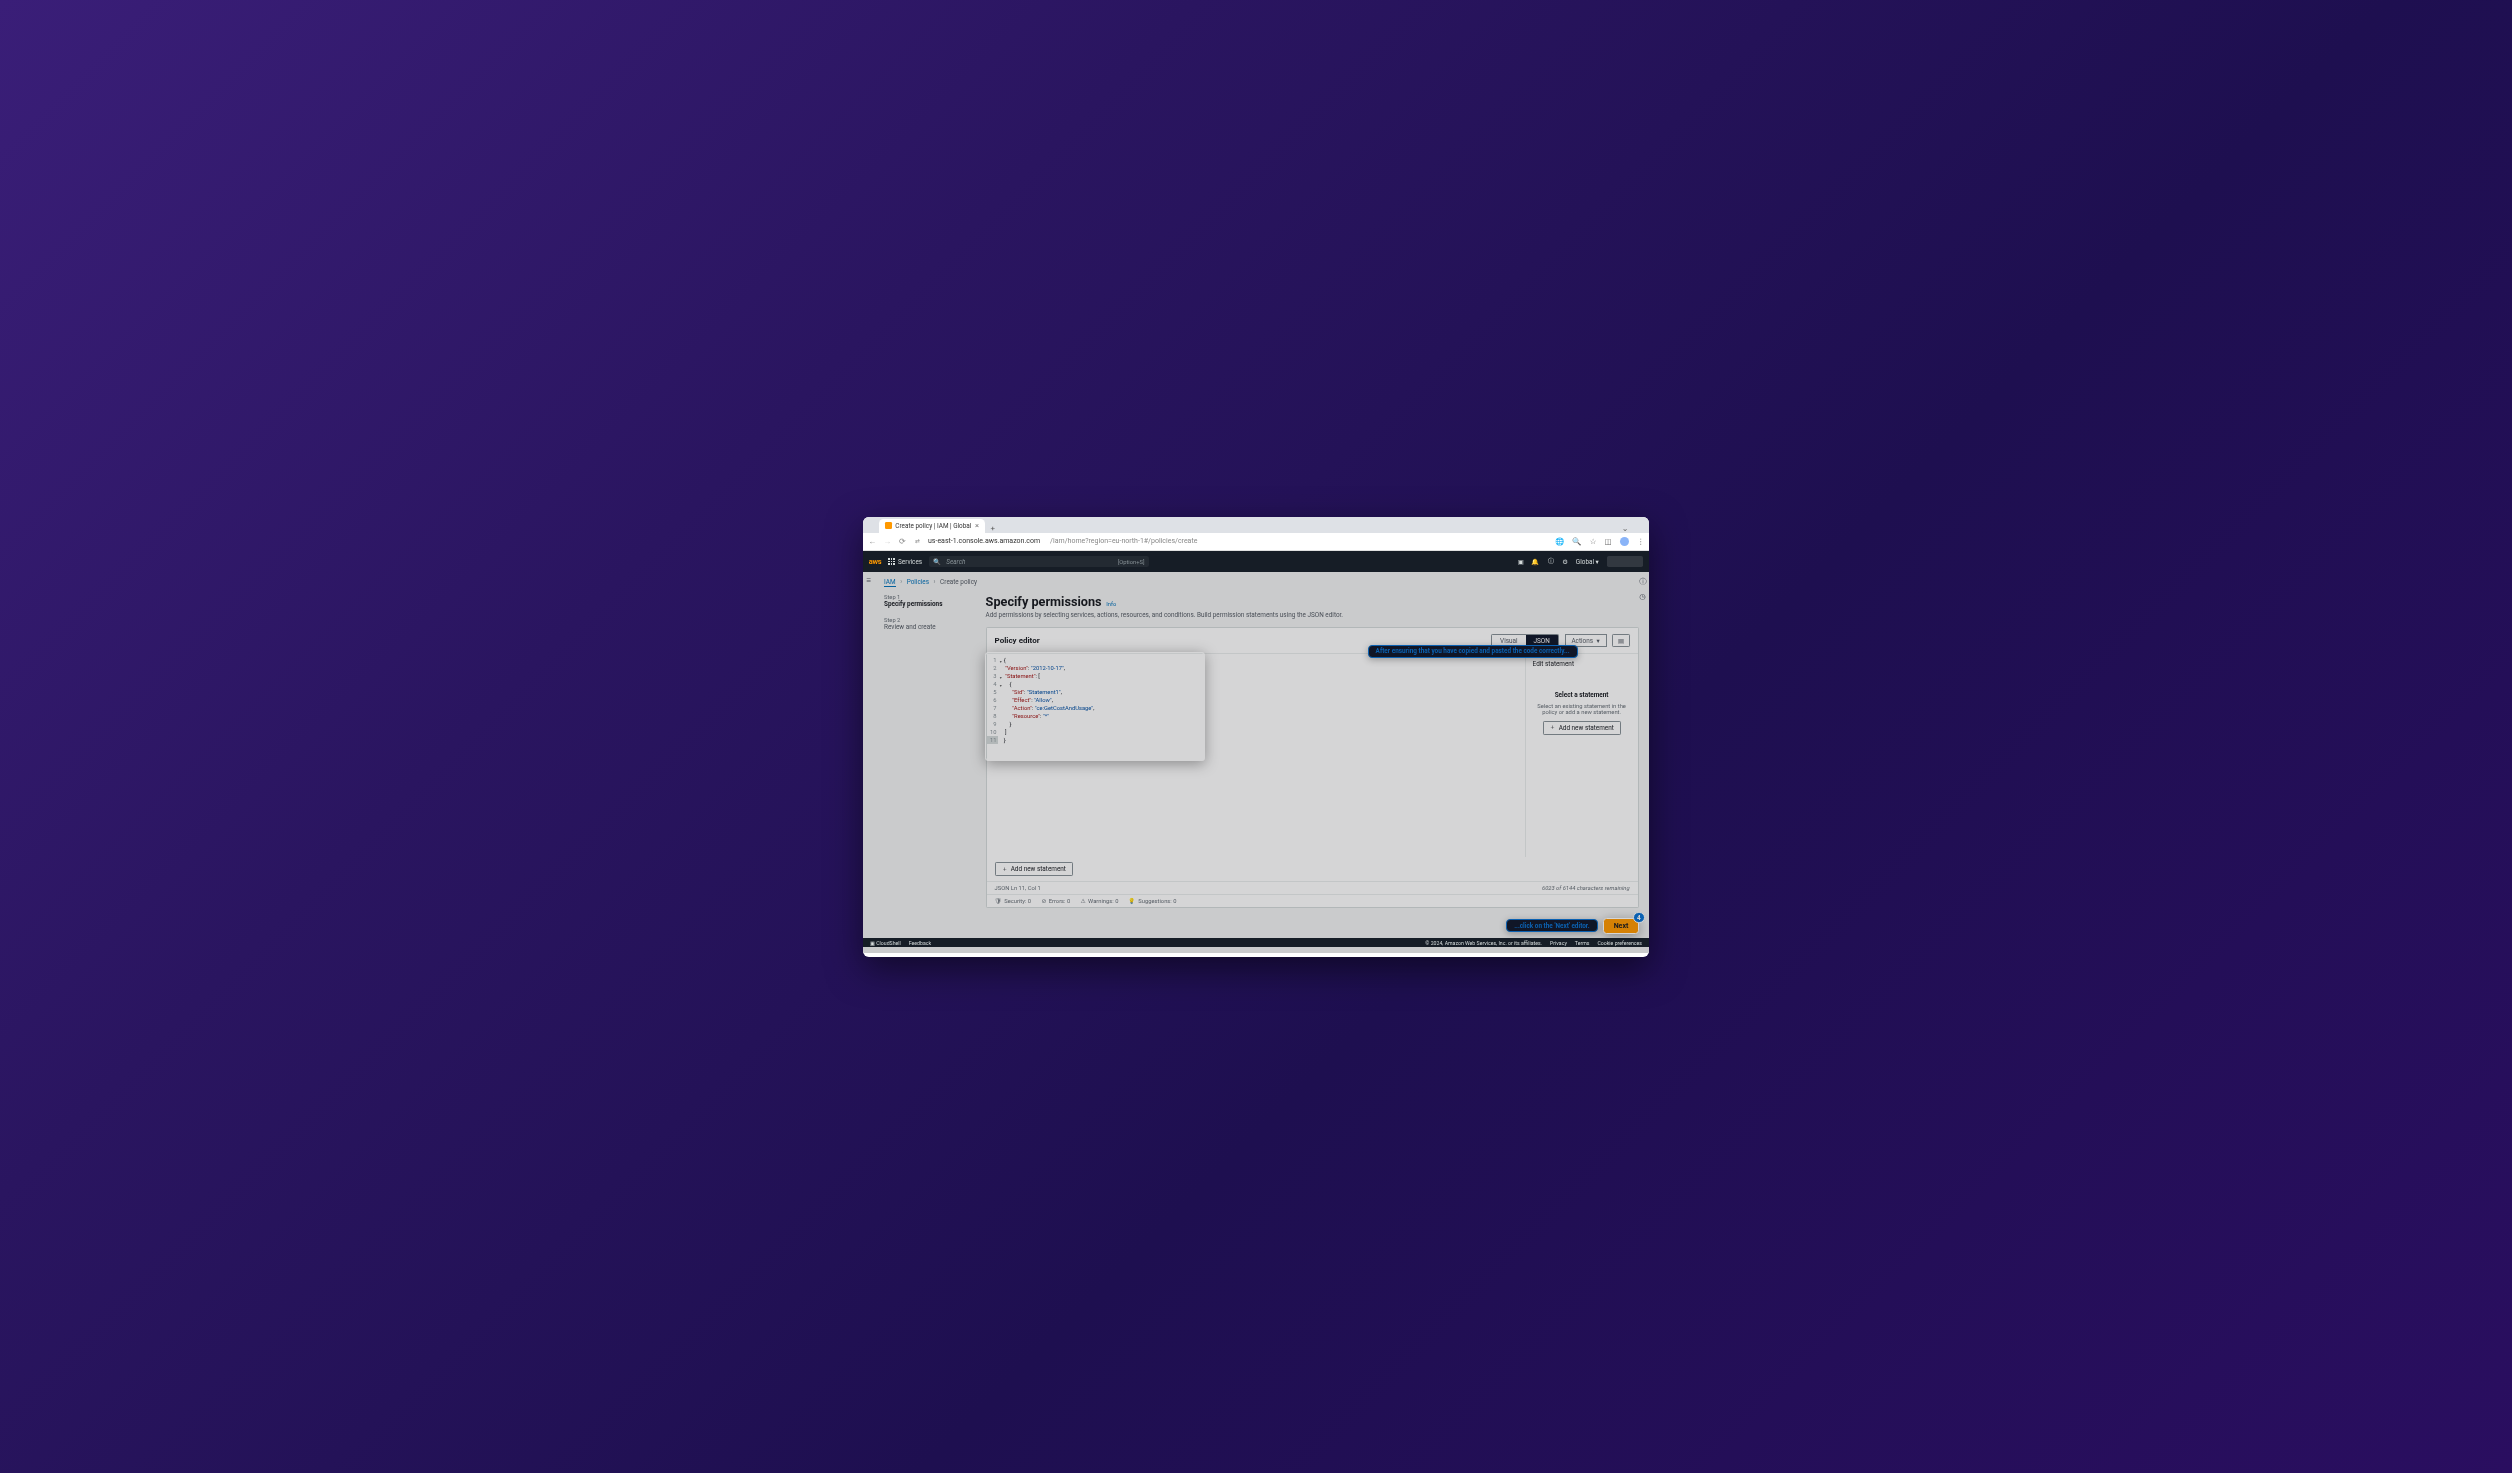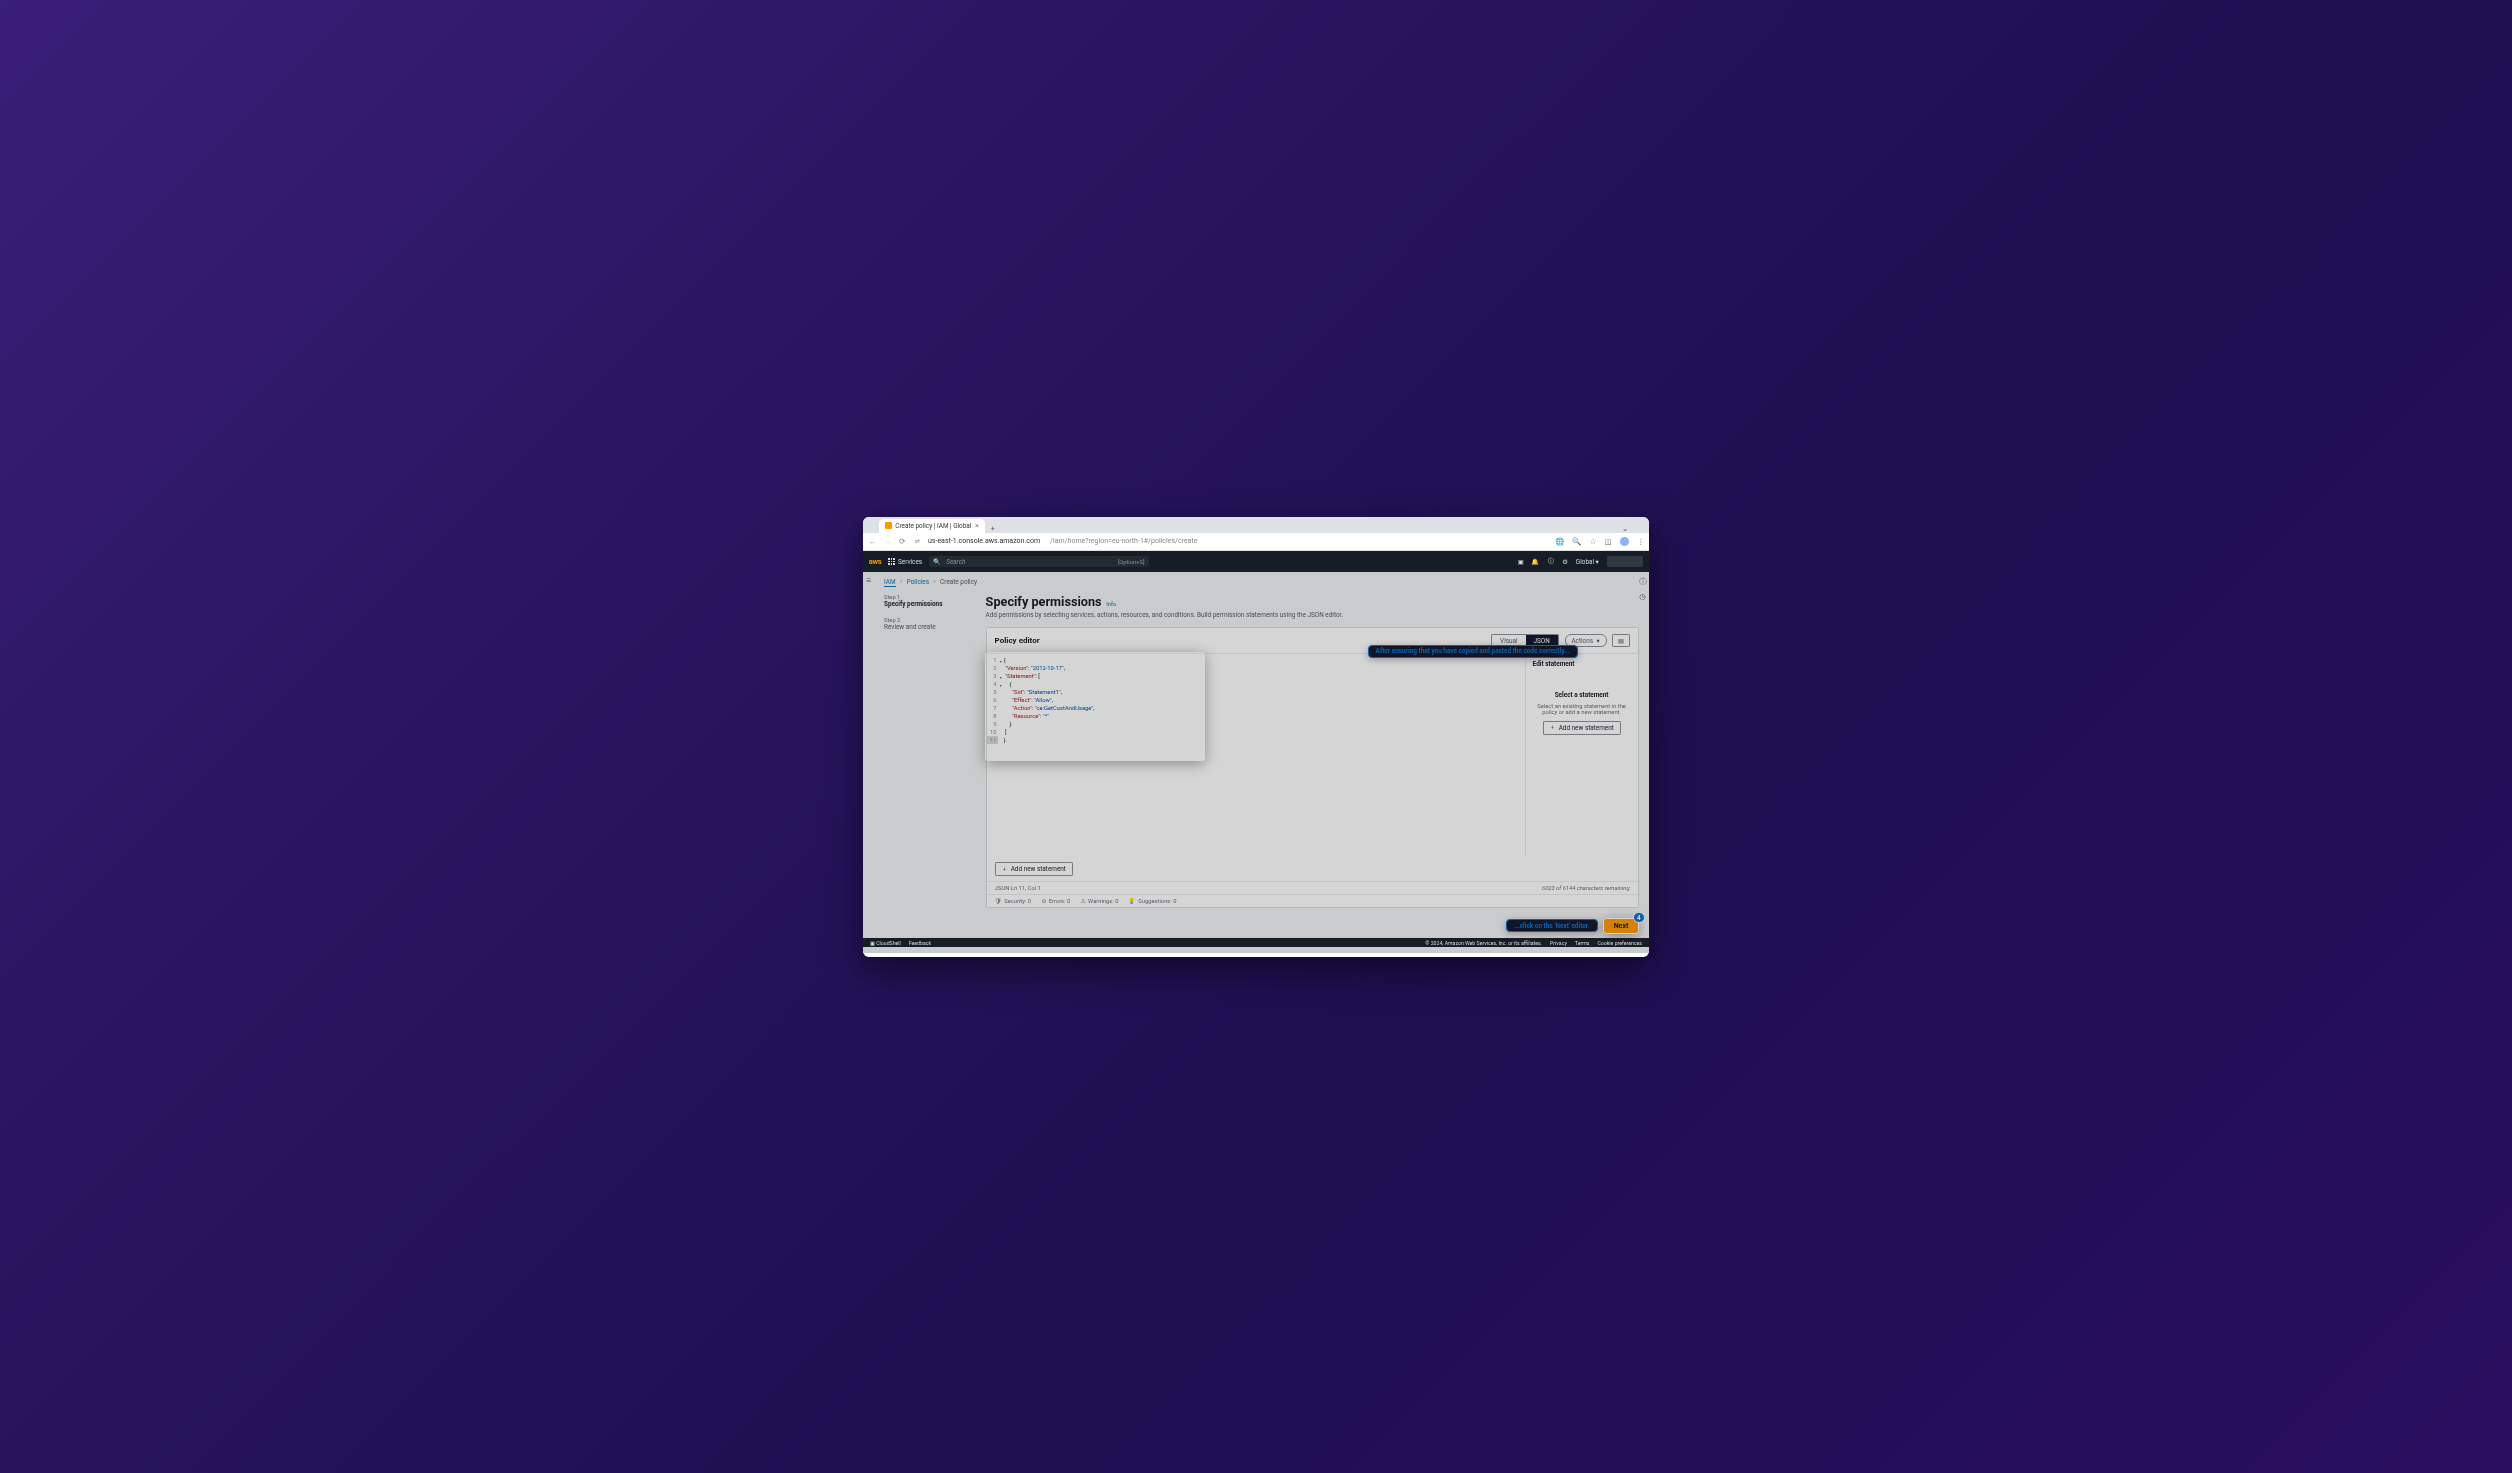--- a/index.html
+++ b/index.html
@@ -45,38 +45,38 @@
 .page-title{font-size:12.7px;font-weight:700;color:#16191f;display:flex;align-items:baseline;gap:4.6px}
 .info-link{color:#0073bb;font-size:5.8px;font-weight:normal}
 .page-sub{font-size:6.4px;color:#545b64;margin-top:2.3px}
 .editor-card{background:#fff;border:0.6px solid #d5dbdb;border-radius:1.2px;margin-top:8px;position:relative}
 .editor-head{display:flex;align-items:center;padding:5.8px 8px;justify-content:space-between}
 .editor-title{font-size:8px;font-weight:700;color:#16191f}
 .editor-controls{display:flex;gap:5.8px;align-items:center}
 .toggle-group{display:flex;border:0.6px solid #879196;border-radius:1.2px;overflow:hidden}
 .toggle-btn{padding:1.7px 8px;font-size:6.4px;background:#fff;color:#545b64;cursor:pointer}
 .toggle-btn.active{background:#0f172a;color:#fff}
-.actions-dd{border:0.6px solid #879196;padding:1.7px 5.8px;font-size:6.4px;background:#fff;color:#545b64;display:flex;gap:3.5px;align-items:center;border-radius:6px;cursor:pointer}
+.actions-dd{border:0.6px solid #879196;padding:1.7px 5.8px;font-size:6.4px;background:#fff;color:#545b64;display:flex;gap:3.5px;align-items:center;border-radius:0;cursor:pointer}
 .icon-btn{border:0.6px solid #879196;padding:1.7px 4.6px;background:#fff;color:#545b64;border-radius:1.2px;cursor:pointer;font-size:6.4px}
 .editor-body{display:flex;border-top:0.6px solid #eaeded}
 .code-area{flex:1;padding:0;min-height:203px;position:relative}
 .code-gutter{font-family:Monaco,Menlo,monospace;font-size:5.8px}
 .code-lines{display:flex;padding:2.3px 0}
 .lnums{color:#879196;text-align:right;padding:0 3.5px;user-select:none}
 .lnums div{height:8px;line-height:8px;position:relative}
 .lnums div.cur{background:#d5dbdb;margin-left:-3.5px;padding-left:3.5px;margin-right:-1.2px;padding-right:1.2px}
 .fold{position:absolute;right:-5.2px;top:1.2px;font-size:4px;color:#666}
 .ltext{font-family:Monaco,Menlo,monospace;font-size:5.8px;padding-left:3.5px}
 .ltext div{height:8px;line-height:8px;white-space:pre}
 .tok-k{color:#a31515}
 .tok-s{color:#0451a5}
 .tok-p{color:#16191f}
 .highlight-box{position:absolute;top:-1.7px;left:-1.7px;width:220px;height:109px;border:1.2px solid #fff;border-radius:3.5px;box-shadow:0 2.3px 14px rgba(0,0,0,.35);pointer-events:none}
 .right-panel{width:113px;border-left:0.6px solid #eaeded;padding:5.8px 7px}
-.panel-title{font-size:6.4px;font-weight:700;color:#16191f;margin-bottom:23px}
+.panel-title{font-size:6.4px;font-weight:400;color:#16191f;margin-bottom:23px}
 .panel-center{text-align:center;font-size:6.4px}
 .panel-head{font-weight:700;color:#16191f;margin-bottom:4px}
 .panel-sub{color:#687078;font-size:5.8px;margin-bottom:5.8px}
 .add-stmt-btn{border:0.6px solid #879196;background:#fff;padding:1.7px 5.8px;font-size:6.4px;color:#16191f;border-radius:1.2px;display:inline-flex;gap:2.9px;align-items:center;cursor:pointer}
 .add-stmt-bottom{margin:4.6px 8px}
 .status-row{border-top:0.6px solid #eaeded;padding:2.9px 8px;font-size:5.8px;color:#687078;display:flex;justify-content:space-between}
 .validation-row{border-top:0.6px solid #eaeded;padding:2.9px 8px;font-size:5.8px;color:#687078;display:flex;gap:10.4px}
 .vbadge{display:flex;gap:2.3px;align-items:center}
 .next-row{display:flex;justify-content:flex-end;margin-top:10.4px;position:relative}
 .next-btn{background:#ff9900;border:1.2px solid #fff;border-radius:3.5px;padding:2.9px 9.3px;font-size:7px;font-weight:700;color:#16191f;cursor:pointer;box-shadow:0 2.3px 11.6px rgba(0,0,0,.35);position:relative}

